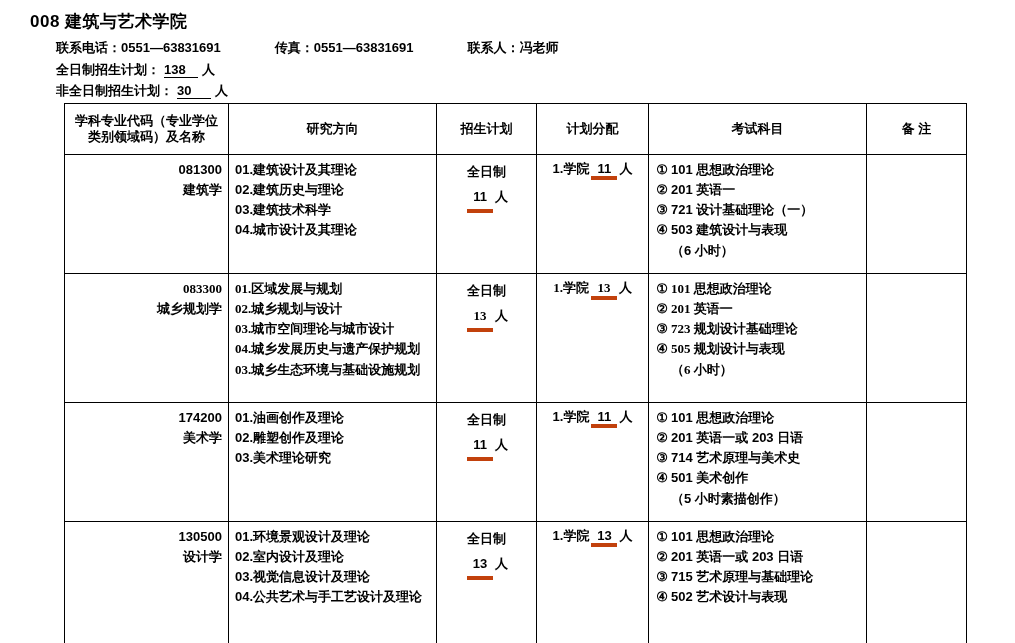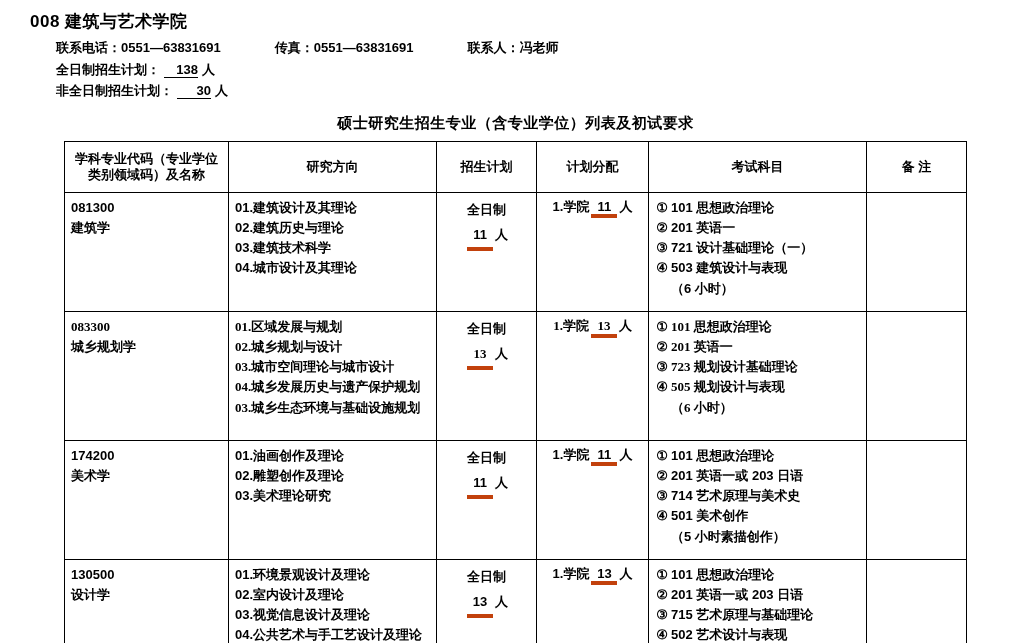--- a/index.html
+++ b/index.html
@@ -45,21 +45,21 @@
     align-items: baseline;
     font-size: 13px;
     font-weight: bold;
     margin-left: 30px;
     margin-bottom: 3px;
   }
   .plan-label { white-space: nowrap; text-align: center; }
   .plan-num {
     display: inline-block;
     min-width: 34px;
-    text-align: right;
+    text-align: left;
     border-bottom: 1px solid #000;
     margin: 0 4px;
     font-weight: bold;
   }
   .plan-unit { white-space: nowrap; }
   .table-title {
     text-align: center;
     font-size: 15px;
     font-weight: bold;
     margin: 14px 0 8px 0;
@@ -89,20 +89,21 @@
   .col-dir  { width: 208px; }
   .col-plan { width: 100px; }
   .col-alloc{ width: 112px; }
   .col-subj { width: 218px; }
   .col-note { width: 100px; }
 
   td.code-cell {
     font-weight: bold;
     line-height: 1.55;
     font-size: 13px;
+    text-align: right;
   }
   td.dir-cell {
     font-weight: bold;
     line-height: 1.55;
     font-size: 13px;
   }
   td.plan-cell, td.alloc-cell {
     text-align: center;
     vertical-align: middle;
     font-weight: bold;
@@ -153,21 +154,20 @@
     <span class="plan-num">138</span>
     <span class="plan-unit">人</span>
   </div>
 
   <div class="plan-row">
     <span class="plan-label">非全日制招生计划：</span>
     <span class="plan-num">30</span>
     <span class="plan-unit">人</span>
   </div>
 
-  <div class="table-title">硕士研究生招生专业（含专业学位）列表及初试要求</div>
 
   <table class="main">
     <colgroup>
       <col class="col-code">
       <col class="col-dir">
       <col class="col-plan">
       <col class="col-alloc">
       <col class="col-subj">
       <col class="col-note">
     </colgroup>

